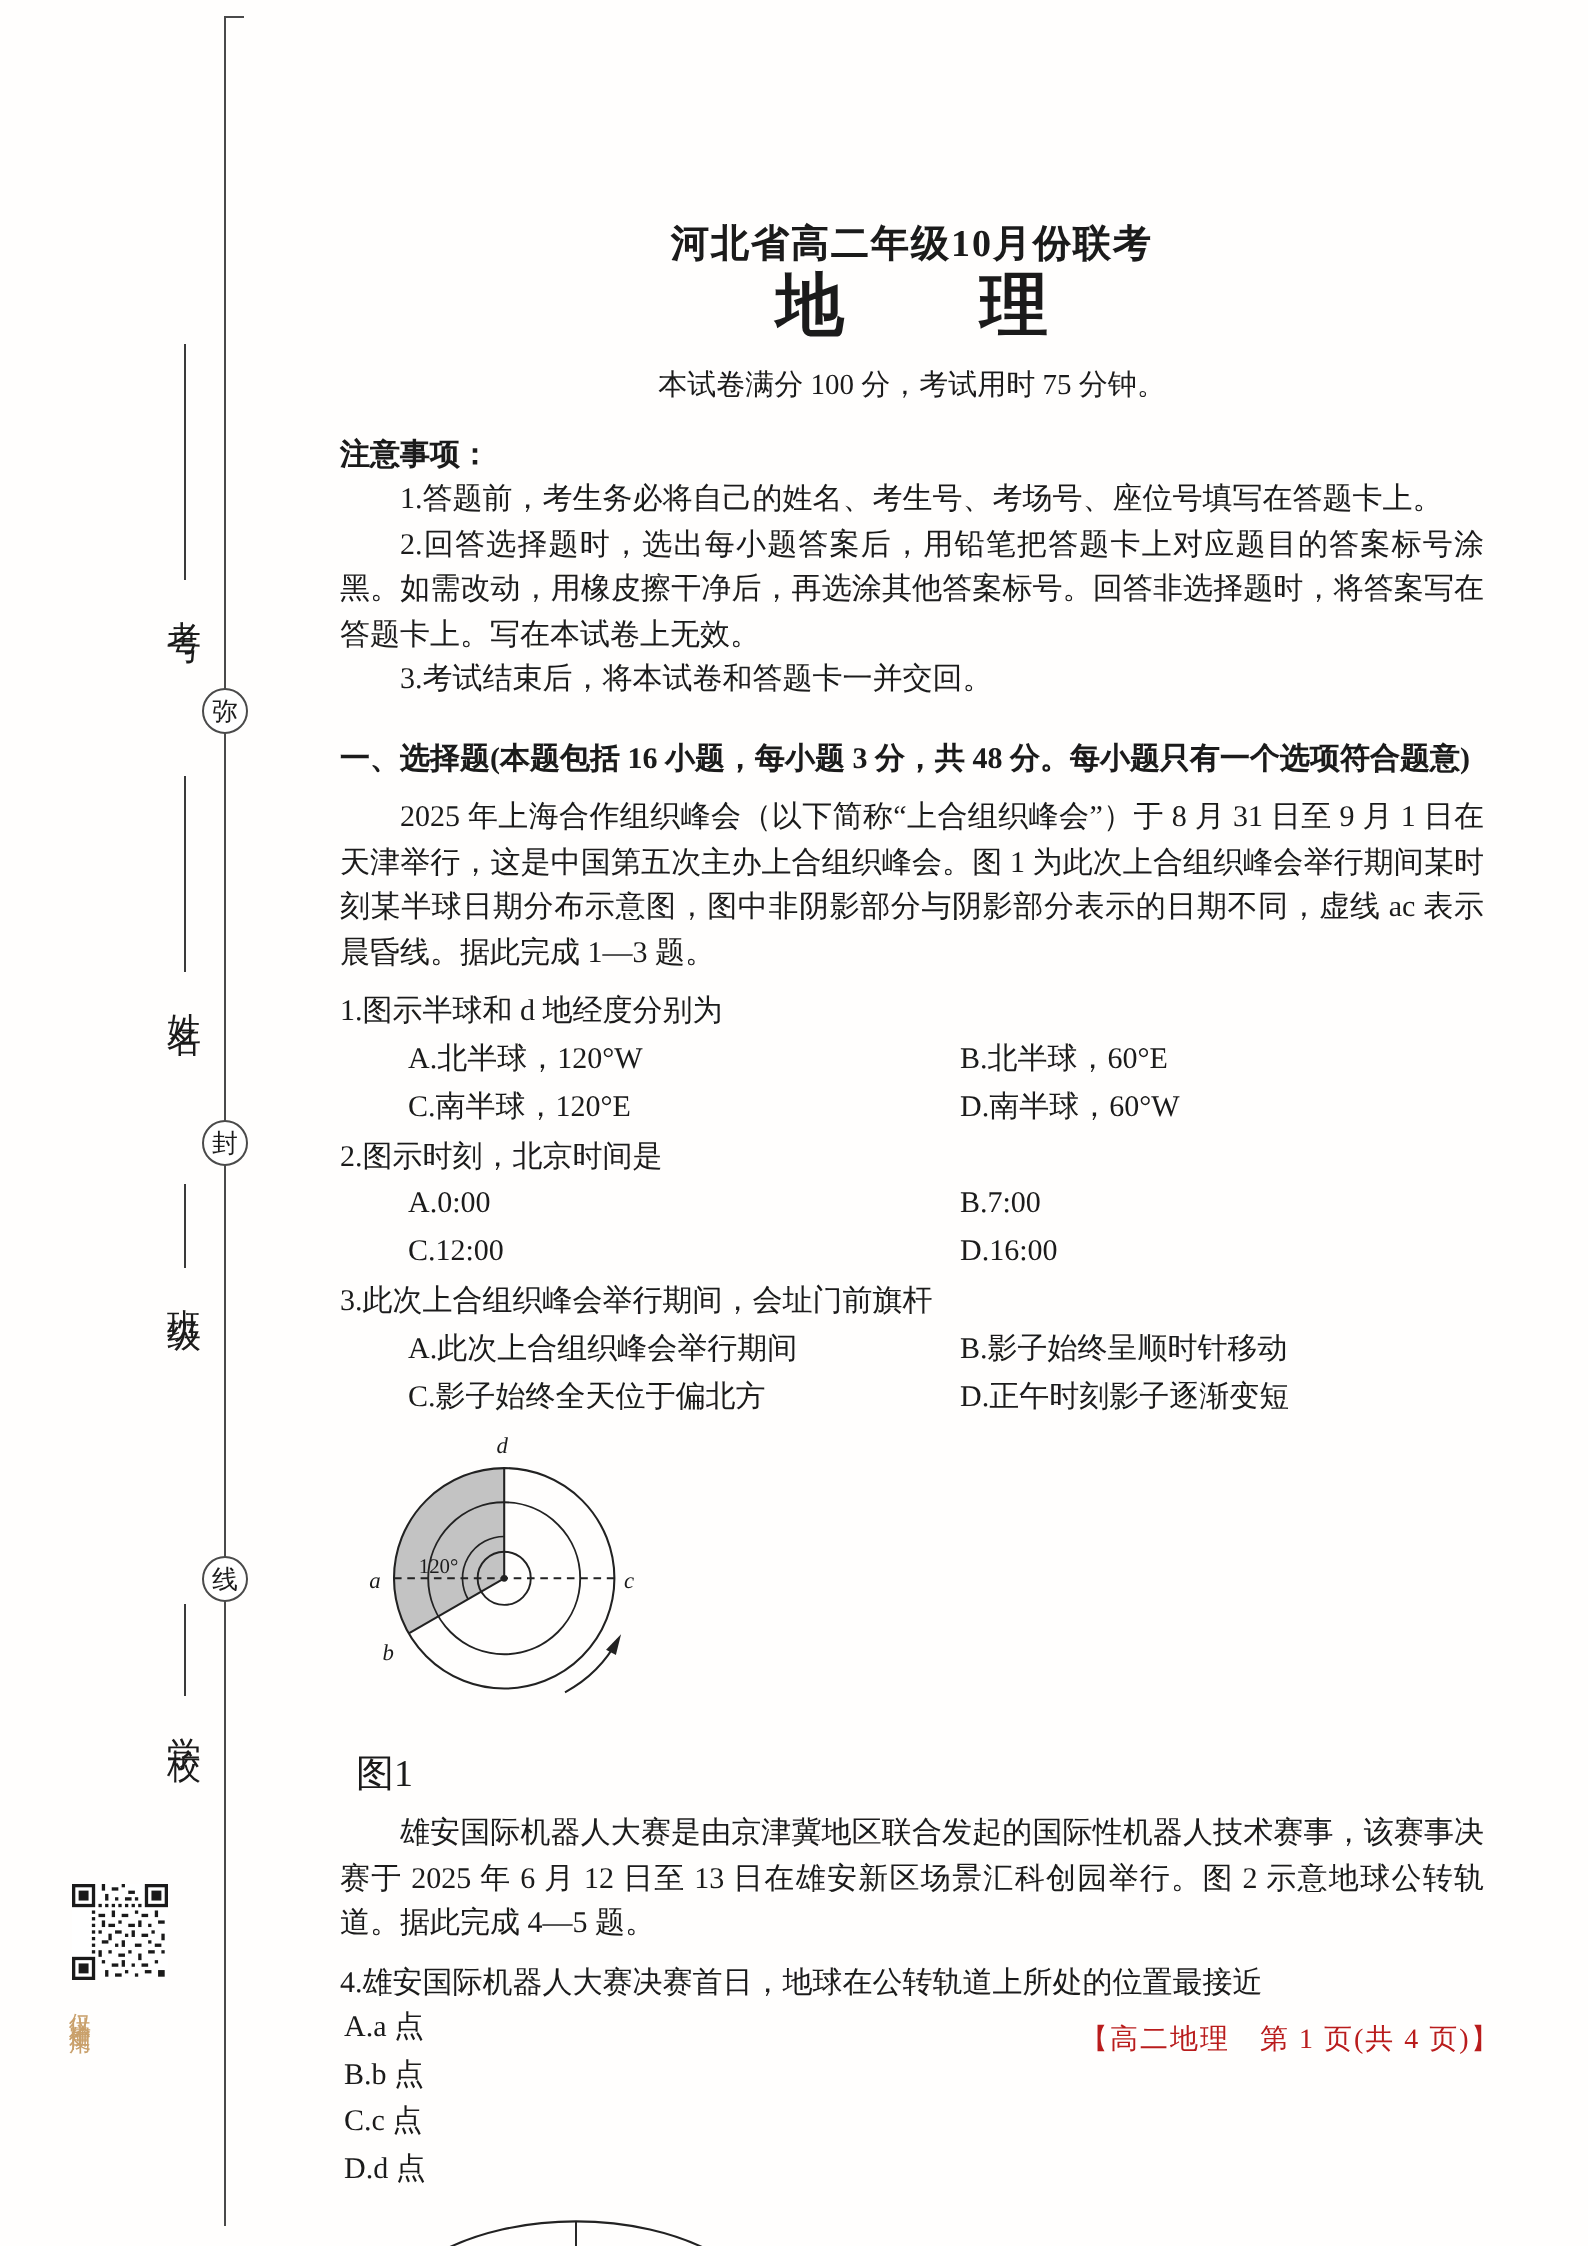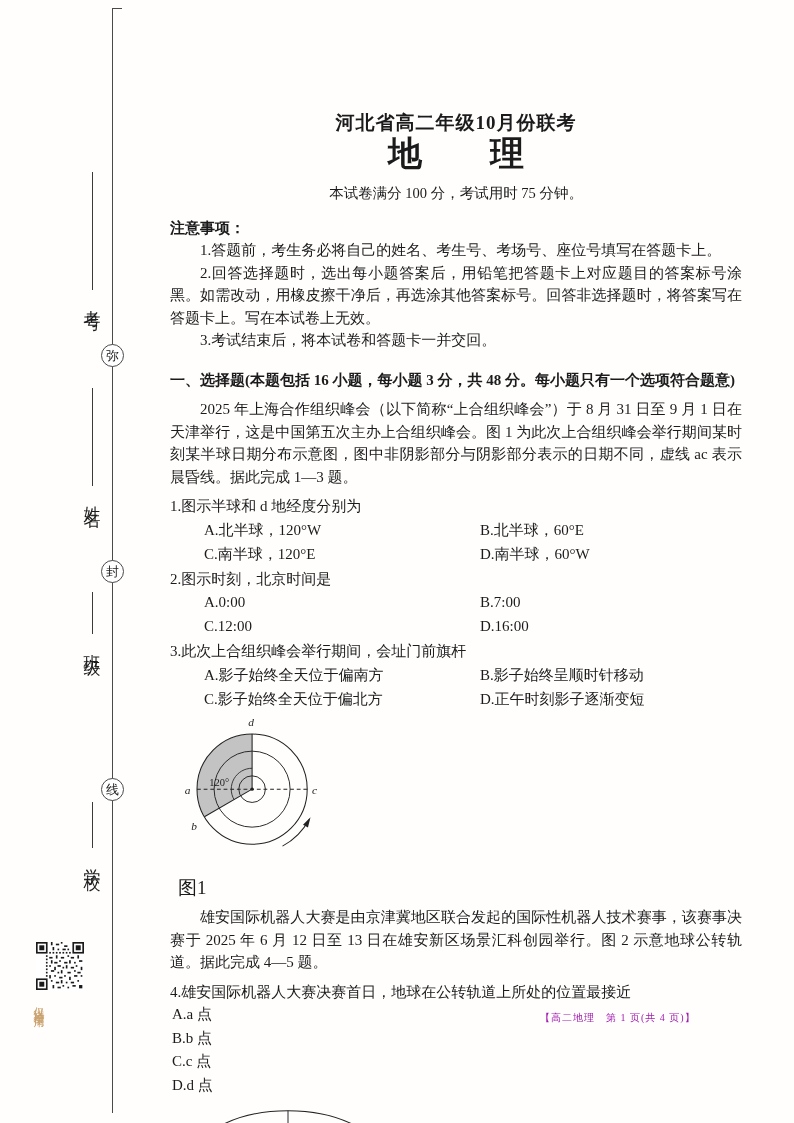--- a/index.html
+++ b/index.html
@@ -57,21 +57,21 @@
   .options.one-col { padding-left:2px; line-height:23.5px; }
   .options.one-col span { display:block; }
 
   figure { flex:0 0 auto; }
   .fig1 { width:152px; margin-left:8px; }
   .fig2 { width:228px; margin-left:4px; }
   figure svg { display:block; }
   figcaption { font-size:19px; margin-top:4px; }
   .diagram text { font-family:"Liberation Serif","DejaVu Serif",serif; fill:#1b1b1b; }
 
-  .page-footer { position:absolute; left:540px; top:1011px; font-size:10px; color:#a21caf; letter-spacing:1px; }
+  .page-footer { position:absolute; left:540px; top:1011px; font-size:14px; color:#b91c1c; letter-spacing:1px; }
 </style>
 </head>
 <body>
 
 <div class="page">
 
   <div>
     <div class="seal-rule"></div>
     <div class="seal-rule-tick"></div>
 
@@ -219,21 +219,21 @@
             <span>A.0:00</span>
             <span>B.7:00</span>
             <span>C.12:00</span>
             <span>D.16:00</span>
           </div>
         </div>
 
         <div class="question">
           <div class="stem">3.此次上合组织峰会举行期间，会址门前旗杆</div>
           <div class="options two-col">
-            <span>A.影子始终全天位于偏南方</span>
+            <span>A.此次上合组织峰会举行期间</span>
             <span>B.影子始终呈顺时针移动</span>
             <span>C.影子始终全天位于偏北方</span>
             <span>D.正午时刻影子逐渐变短</span>
           </div>
         </div>
 
       </div>
 
       <figure class="fig1">
         <svg class="diagram" viewBox="0 0 160 170" width="152" height="162">

